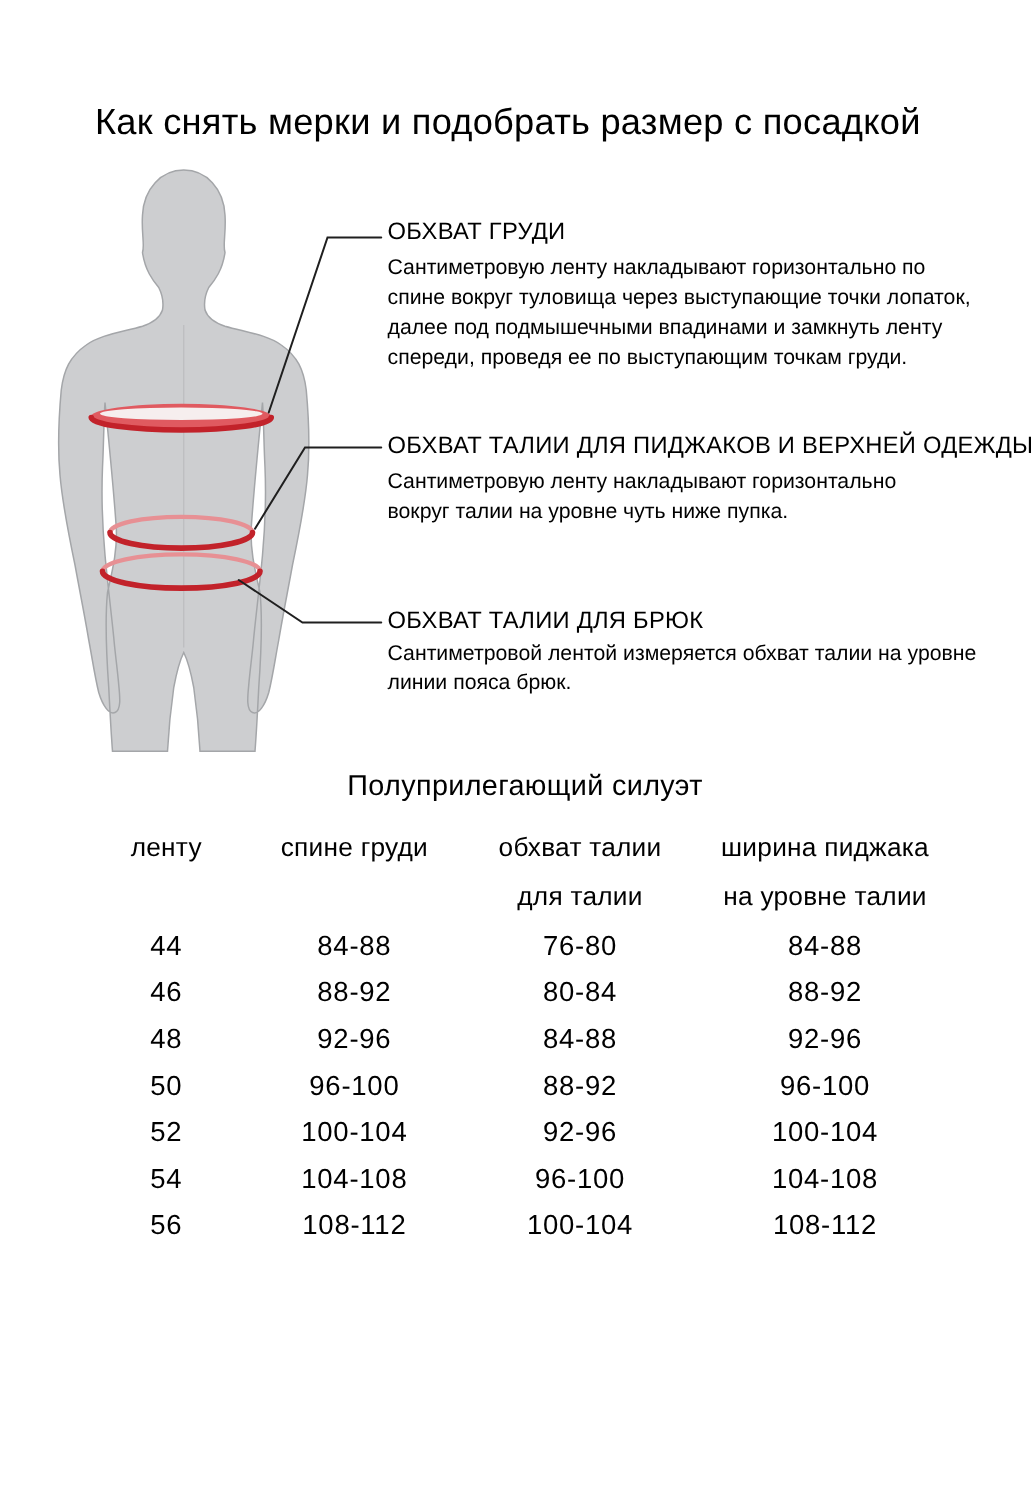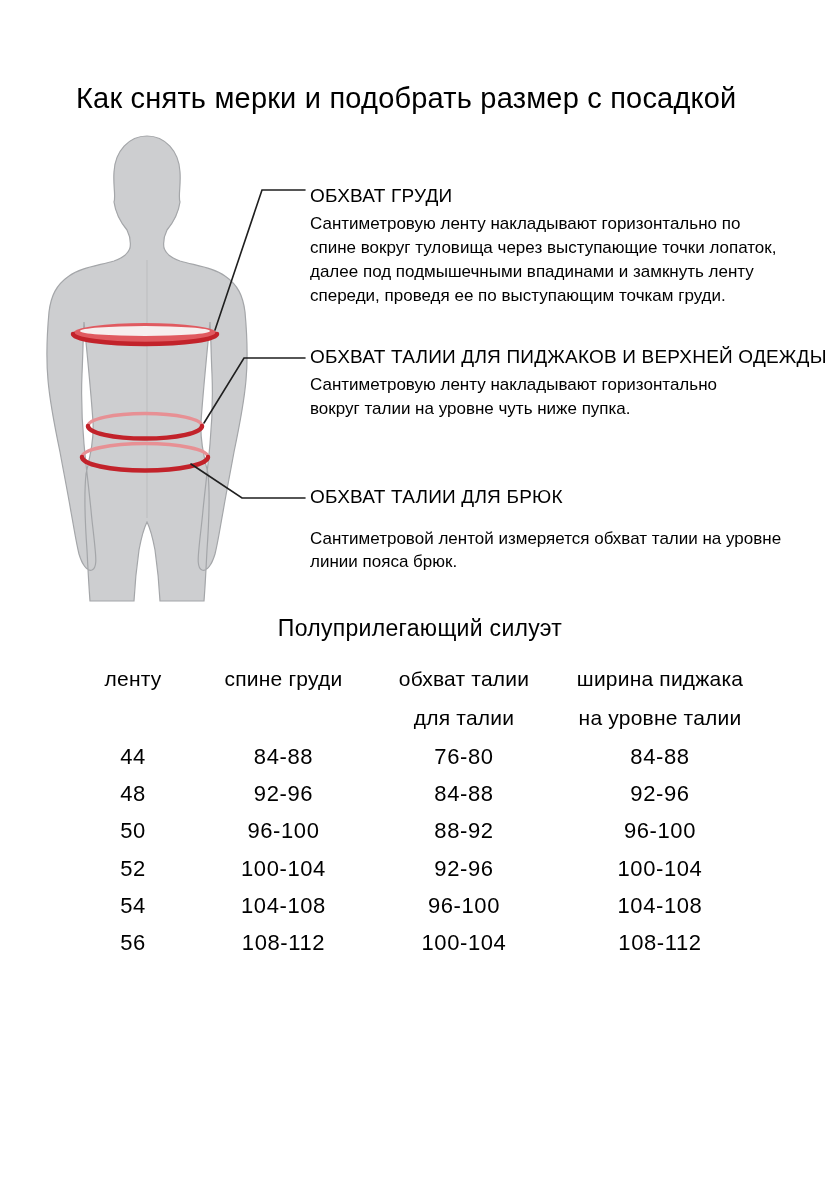--- a/index.html
+++ b/index.html
@@ -18,21 +18,21 @@
   .seam{stroke:var(--seam,#bcbdbf);stroke-width:1;fill:none;}
   .chest-fill{fill:var(--band_fill,#e05a60);}
   .chest-hl{fill:var(--band_highlight,#f6eeee);}
   .band-top{stroke:var(--band_pink,#e79094);stroke-width:3.5;fill:none;}
   .band-bottom{stroke:var(--band_red,#c2222a);stroke-width:4.5;fill:none;stroke-linecap:round;}
   .leader{stroke:var(--leader_line,#1f1f1f);stroke-width:1.6;fill:none;stroke-linecap:round;}
   .measure{position:absolute;}
   .m-label{font-size:19px;letter-spacing:0.2px;white-space:nowrap;}
   .m-desc{margin-top:5px;}
   .m-line{font-size:17px;line-height:24px;white-space:nowrap;}
-  #measure-trousers .m-desc{margin-top:19px;}
+  #measure-trousers .m-desc{margin-top:3px;}
   #measure-trousers .m-line{line-height:23px;}
   .table-title{
     left:60px;top:615px;width:720px;margin:0;text-align:center;
     font-size:23px;font-weight:400;letter-spacing:0.3px;
   }
   table.sizes{position:absolute;left:58px;top:660px;border-collapse:collapse;table-layout:fixed;}
   table.sizes td{
     text-align:center;vertical-align:middle;padding:0;
     font-size:22px;letter-spacing:0.6px;white-space:nowrap;
   }
@@ -117,21 +117,21 @@
         <path class="band-top" d="M62 337 A63 13.5 0 0 1 188 337"></path>
         <path class="band-bottom" d="M62 337 A63 13.5 0 0 0 188 337"></path>
       </g>
 
       <path class="leader" d="M195 210 L242 70 L285 70"></path>
       <path class="leader" d="M184 303 L224 238 L285 238"></path>
       <path class="leader" d="M171 344 L222 378 L285 378"></path>
     </svg>
   </div>
 
-  <section class="measure" id="measure-chest" style="left:310px;top:185px;">
+  <section class="measure" id="measure-chest" style="left:310px;top:175px;">
     <div class="m-label">ОБХВАТ ГРУДИ</div>
     <div class="m-desc">
       <div class="m-line">Сантиметровую ленту накладывают горизонтально по</div>
       <div class="m-line">спине вокруг туловища через выступающие точки лопаток,</div>
       <div class="m-line">далее под подмышечными впадинами и замкнуть ленту</div>
       <div class="m-line">спереди, проведя ее по выступающим точкам груди.</div>
     </div>
   </section>
 
   <section class="measure" id="measure-jacket-waist" style="left:310px;top:346px;">
@@ -174,20 +174,26 @@
       </tr>
     </thead>
     <tbody>
       <tr class="dr">
         <td>44</td>
         <td>84-88</td>
         <td>76-80</td>
         <td>84-88</td>
       </tr>
       <tr class="dr">
+        <td>46</td>
+        <td>88-92</td>
+        <td>80-84</td>
+        <td>88-92</td>
+      </tr>
+      <tr class="dr">
         <td>48</td>
         <td>92-96</td>
         <td>84-88</td>
         <td>92-96</td>
       </tr>
       <tr class="dr">
         <td>50</td>
         <td>96-100</td>
         <td>88-92</td>
         <td>96-100</td>

